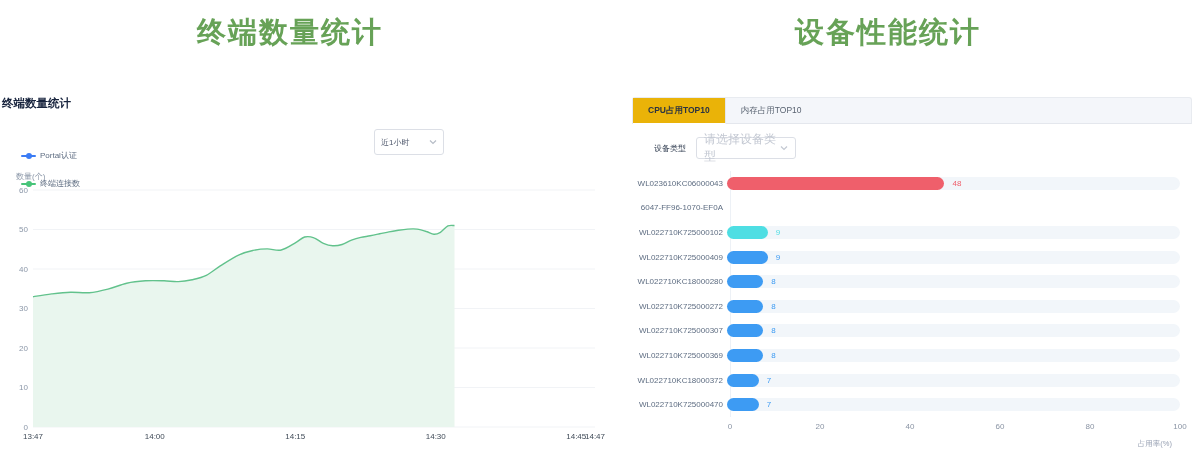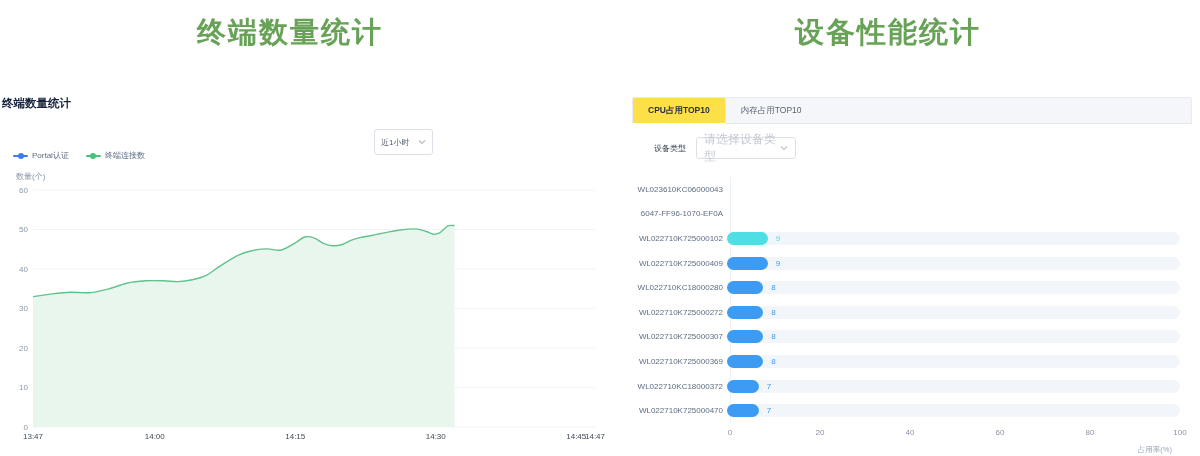--- a/index.html
+++ b/index.html
@@ -9,54 +9,54 @@
   
   .big-heading { position:absolute; top:13px; text-align:center; font-size:29px;
     font-weight:700; color:#67a257; letter-spacing:2px; }
   #heading-left { left:0; width:580px; }
   #heading-right { left:608px; width:560px; }
 
   
   #left-panel { position:absolute; left:0; top:0; width:612px; height:456px; }
   .panel-title { position:absolute; left:2px; top:96px; font-size:11.5px; font-weight:700; color:#17233d; }
 
-  .range-select { position:absolute; left:374px; top:129px; width:59px; height:22px;
+  .range-select { position:absolute; left:374px; top:129px; width:70px; height:22px;
     border:1px solid #dcdfe6; border-radius:3px; background:#fff; display:flex;
     align-items:center; justify-content:space-between; padding:12px 6px; font-size:8px; color:#515a6e; cursor:pointer; }
   .date-box { position:absolute; left:440px; top:129px; width:163px; height:22px;
     border:1px solid #dcdfe6; border-radius:3px; background:#fff; display:flex;
     align-items:center; padding:0 6px; font-size:7.5px; color:#515a6e; gap:4px; }
   .date-box .sep { color:#8b95a5; padding:0 3px; }
   .icon-svg { display:inline-block; flex:none; }
 
-  #legend { position:absolute; left:13px; top:150px; display:flex; gap:17px; }
+  #legend { position:absolute; left:21px; top:150px; display:flex; gap:17px;flex-direction:column; }
   .legend-item { display:flex; align-items:center; gap:4px; cursor:pointer; }
   .legend-marker { position:relative; width:15px; height:8px; }
   .legend-marker .line { position:absolute; left:0; right:0; top:3px; height:2px; border-radius:1px; }
   .legend-marker .dot { position:absolute; left:4.5px; top:1px; width:6px; height:6px; border-radius:50%; }
   .legend-label { font-size:8px; color:#5e6d82; }
 
   #line-chart { position:absolute; left:0; top:168px; }
 
   
   #right-panel { position:absolute; left:632px; top:97px; width:560px; height:350px; }
   .tab-strip { display:flex; height:27px; background:#f4f6fa; border:1px solid #e8ebf0;
     border-bottom:1px solid #e4e7ed; border-radius:3px 3px 0 0; }
   .tab { padding:0 15px; line-height:25px; font-size:8.5px; color:#5a6472; cursor:pointer; white-space:nowrap; }
-  .tab.active { background:#fde047; color:#2b3442; font-weight:700;
+  .tab.active { background:#eab308; color:#2b3442; font-weight:700;
     border-right:1px solid #e4e7ed; border-bottom:1px solid #ffffff; margin-bottom:-1px; }
 
   .filter-row { margin-top:13px; padding-left:22px; display:flex; align-items:center; }
   .filter-label { font-size:8px; color:#333f52; }
   .device-select { margin-left:10px; width:100px; height:22px; border:1px solid #dcdfe6;
     border-radius:3px; background:#fff; display:flex; align-items:center;
     justify-content:space-between; padding:0 7px; cursor:pointer; }
   .device-select .ph { font-size:12px; color:#c3c8d2; }
 
-  #bar-chart { margin-top:18px; position:relative; }
+  #bar-chart { margin-top:12px; position:relative; }
   #bar-rows { position:relative; }
   .axis-vline { position:absolute; left:98px; top:0; bottom:0; width:1px; background:#edf1f6; }
   .bar-row { height:24.6px; display:flex; align-items:center; }
   .bar-label { width:95px; flex:none; text-align:right; font-size:8px; color:#5e6d82; padding-right:4px;
     white-space:nowrap; }
   .bar-track { flex:1; margin-right:12px; height:13px; border-radius:7px; position:relative; }
   .bar-fill { position:absolute; left:0; top:0; height:13px; border-radius:7px; }
   .bar-value { position:absolute; top:0; line-height:13px; font-size:8px; }
 
   #bar-axis { position:relative; margin-left:98px; margin-right:12px; height:12px; }
@@ -140,20 +140,24 @@
           <polyline points="1,1.5 4,4.5 7,1.5" fill="none" stroke="#c3c8d2" stroke-width="1.2"></polyline>
         </svg>
     </div>
   </div>
 
   <div id="bar-chart">
     <div id="bar-rows">
       <div class="axis-vline"></div>
     <div class="bar-row">
           <div class="bar-label">WL023610KC06000043</div>
+          <div class="bar-track" style="background:#f2f6fa">
+            <div class="bar-fill" style="width:48%;background:#ef5f6b"></div>
+            <div class="bar-value" style="left:calc(48% + 8px);color:#ef5f6b">48</div>
+          </div>
         </div>
         <div class="bar-row">
           <div class="bar-label">6047-FF96-1070-EF0A</div>
         </div>
         <div class="bar-row">
           <div class="bar-label">WL022710K725000102</div>
           <div class="bar-track" style="background:#f2f6fa">
             <div class="bar-fill" style="width:9%;background:#4edee3"></div>
             <div class="bar-value" style="left:calc(9% + 8px);color:#4edee3">9</div>
           </div>

